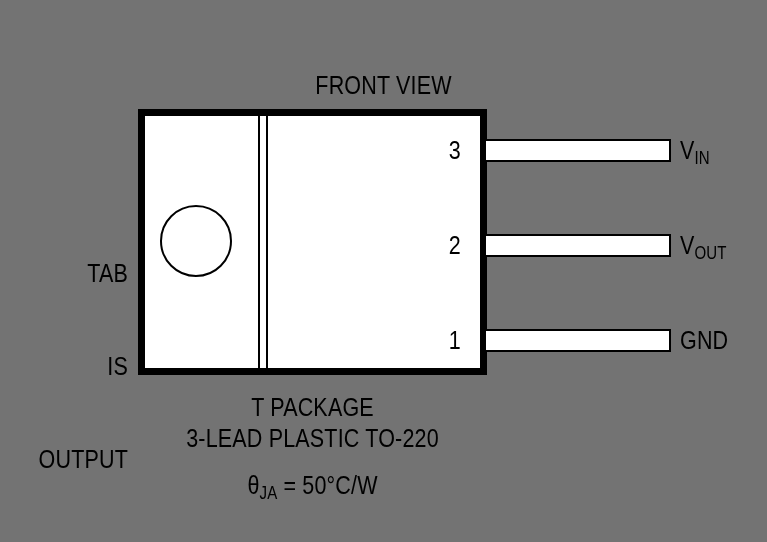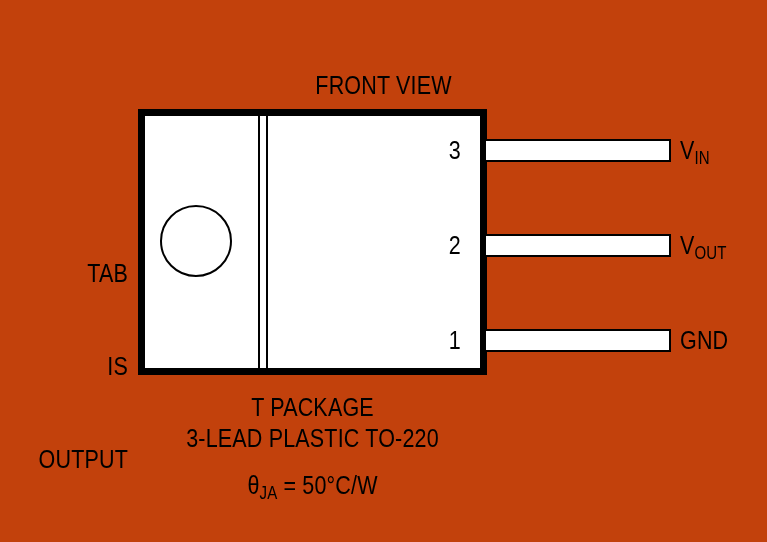--- a/index.html
+++ b/index.html
@@ -7,21 +7,21 @@
     padding: 0;
     background: #ffffff;
   }
   body {
     font-family: "Liberation Sans", "DejaVu Sans", sans-serif;
   }
   #stage {
     position: relative;
     width: 767px;
     height: 542px;
-    background: #c2410c;
+    background: #737373;
     overflow: hidden;
   }
 
   
   .txt {
     position: absolute;
     color: #000000;
     font-family: "Liberation Sans", "DejaVu Sans", sans-serif;
     font-size: 25px;
     line-height: 30px;

